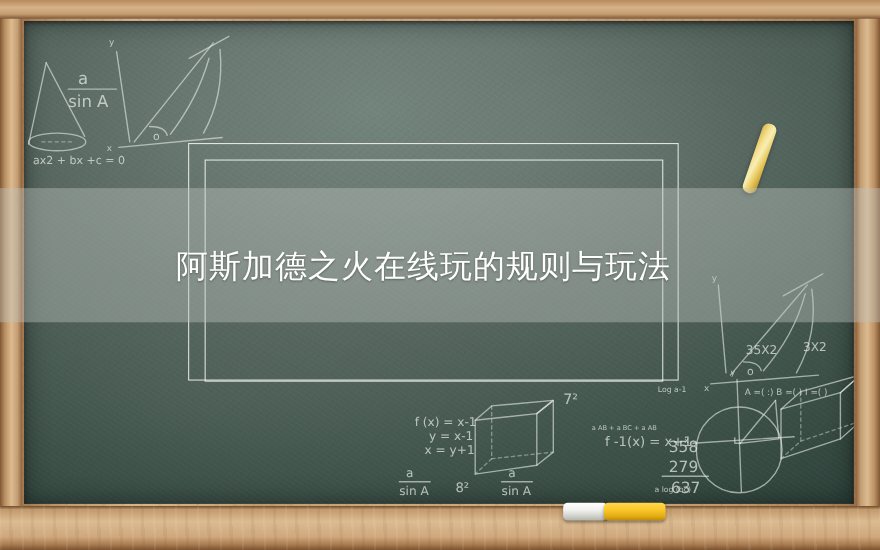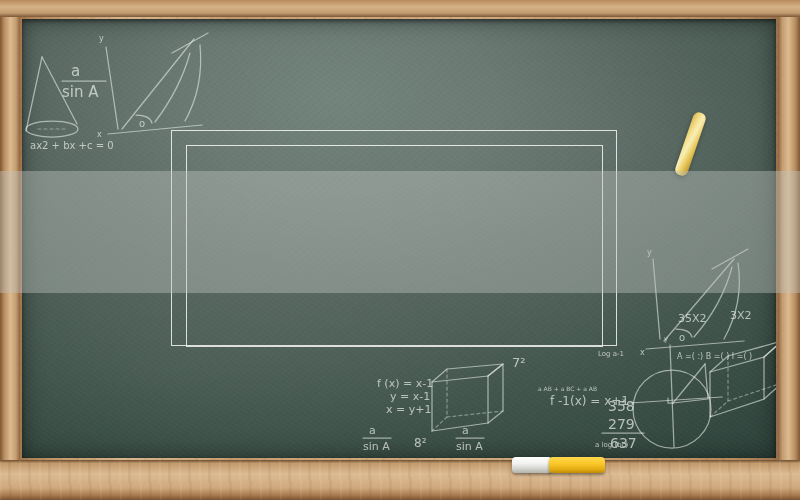--- a/index.html
+++ b/index.html
@@ -234,17 +234,18 @@
 
     <div class="chalk-stick-yellow"></div>
 
   </div>
 
   <div class="rect-outer"></div>
   <div class="rect-inner"></div>
 
   <div class="band"></div>
 
+  <div class="title">阿斯加德之火在线玩的规则与玩法</div>
 
   <div class="tray-chalk-white"></div>
   <div class="tray-chalk-yellow"></div>
 
 </div>
 
 </body></html>

